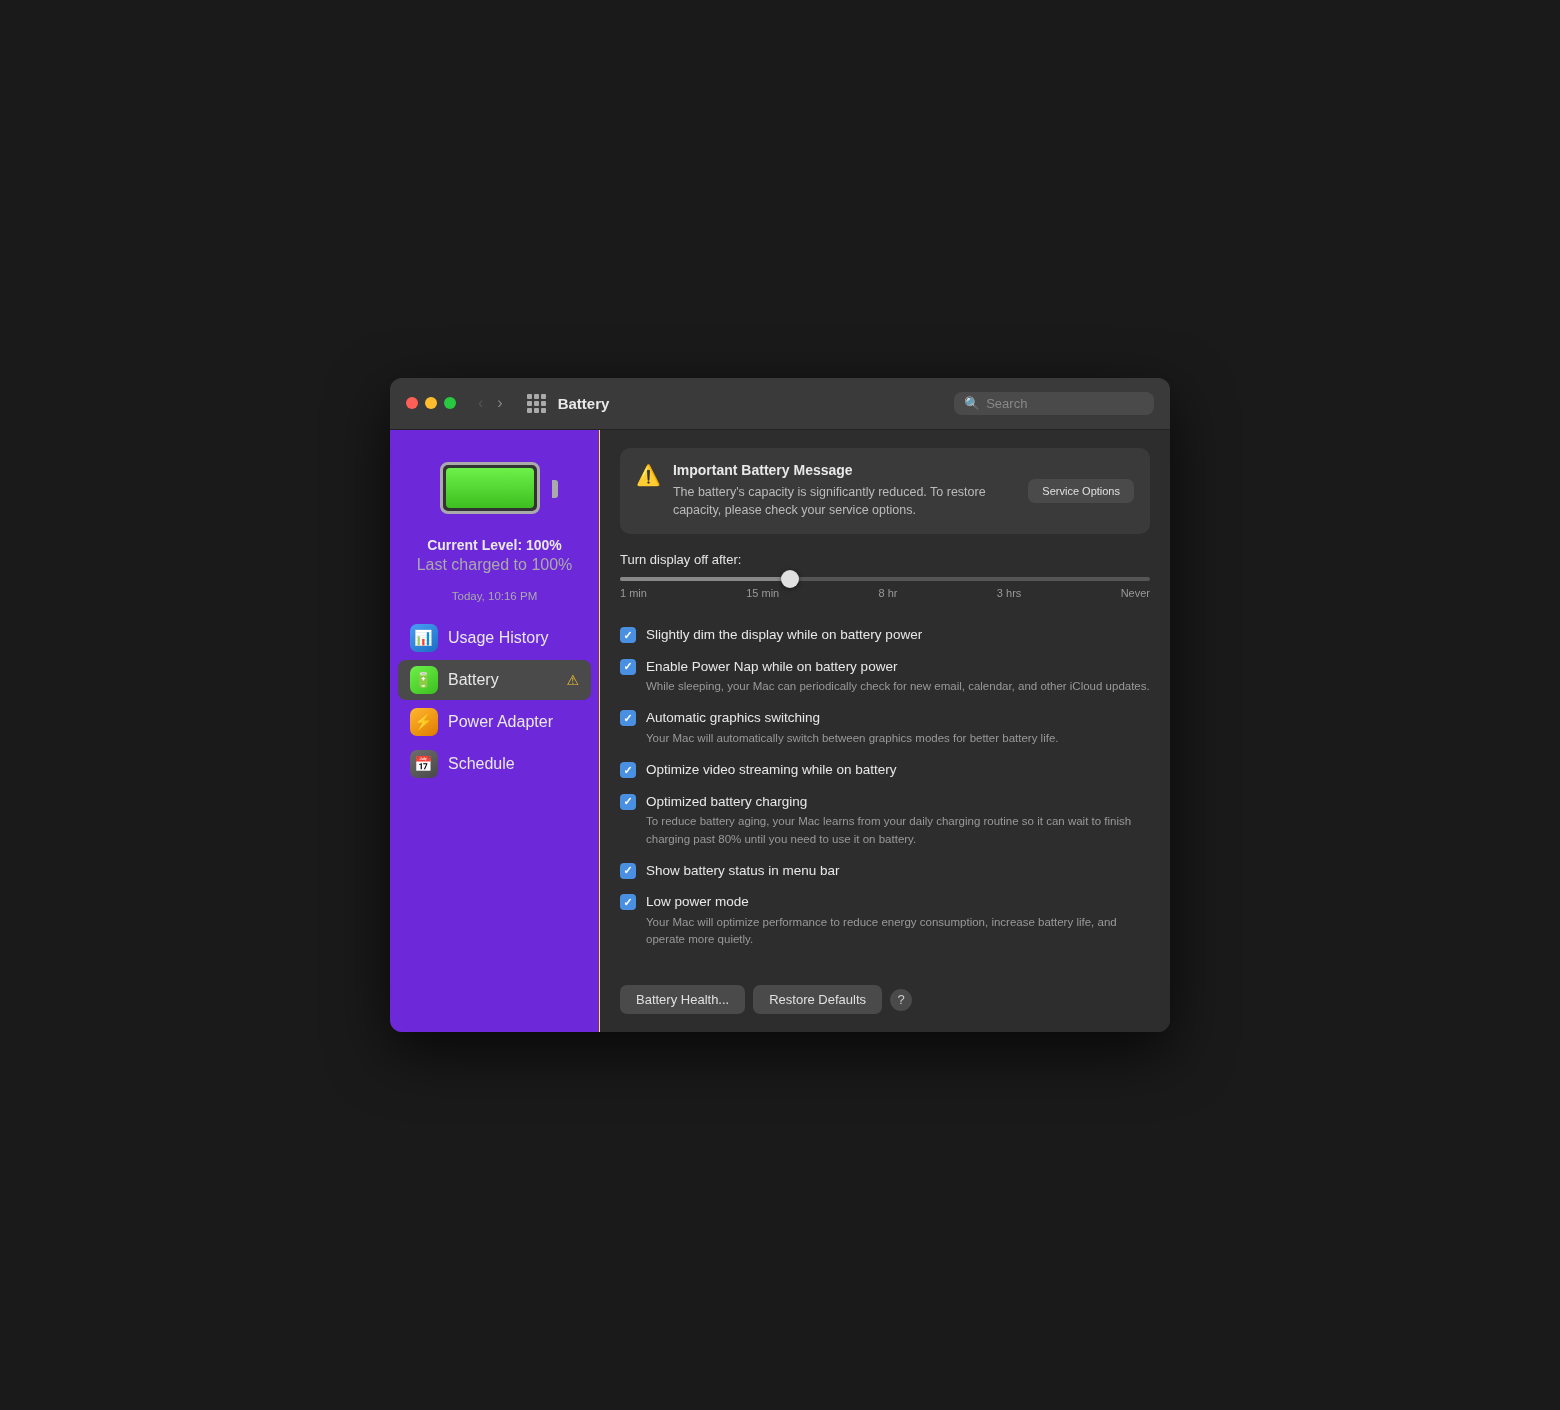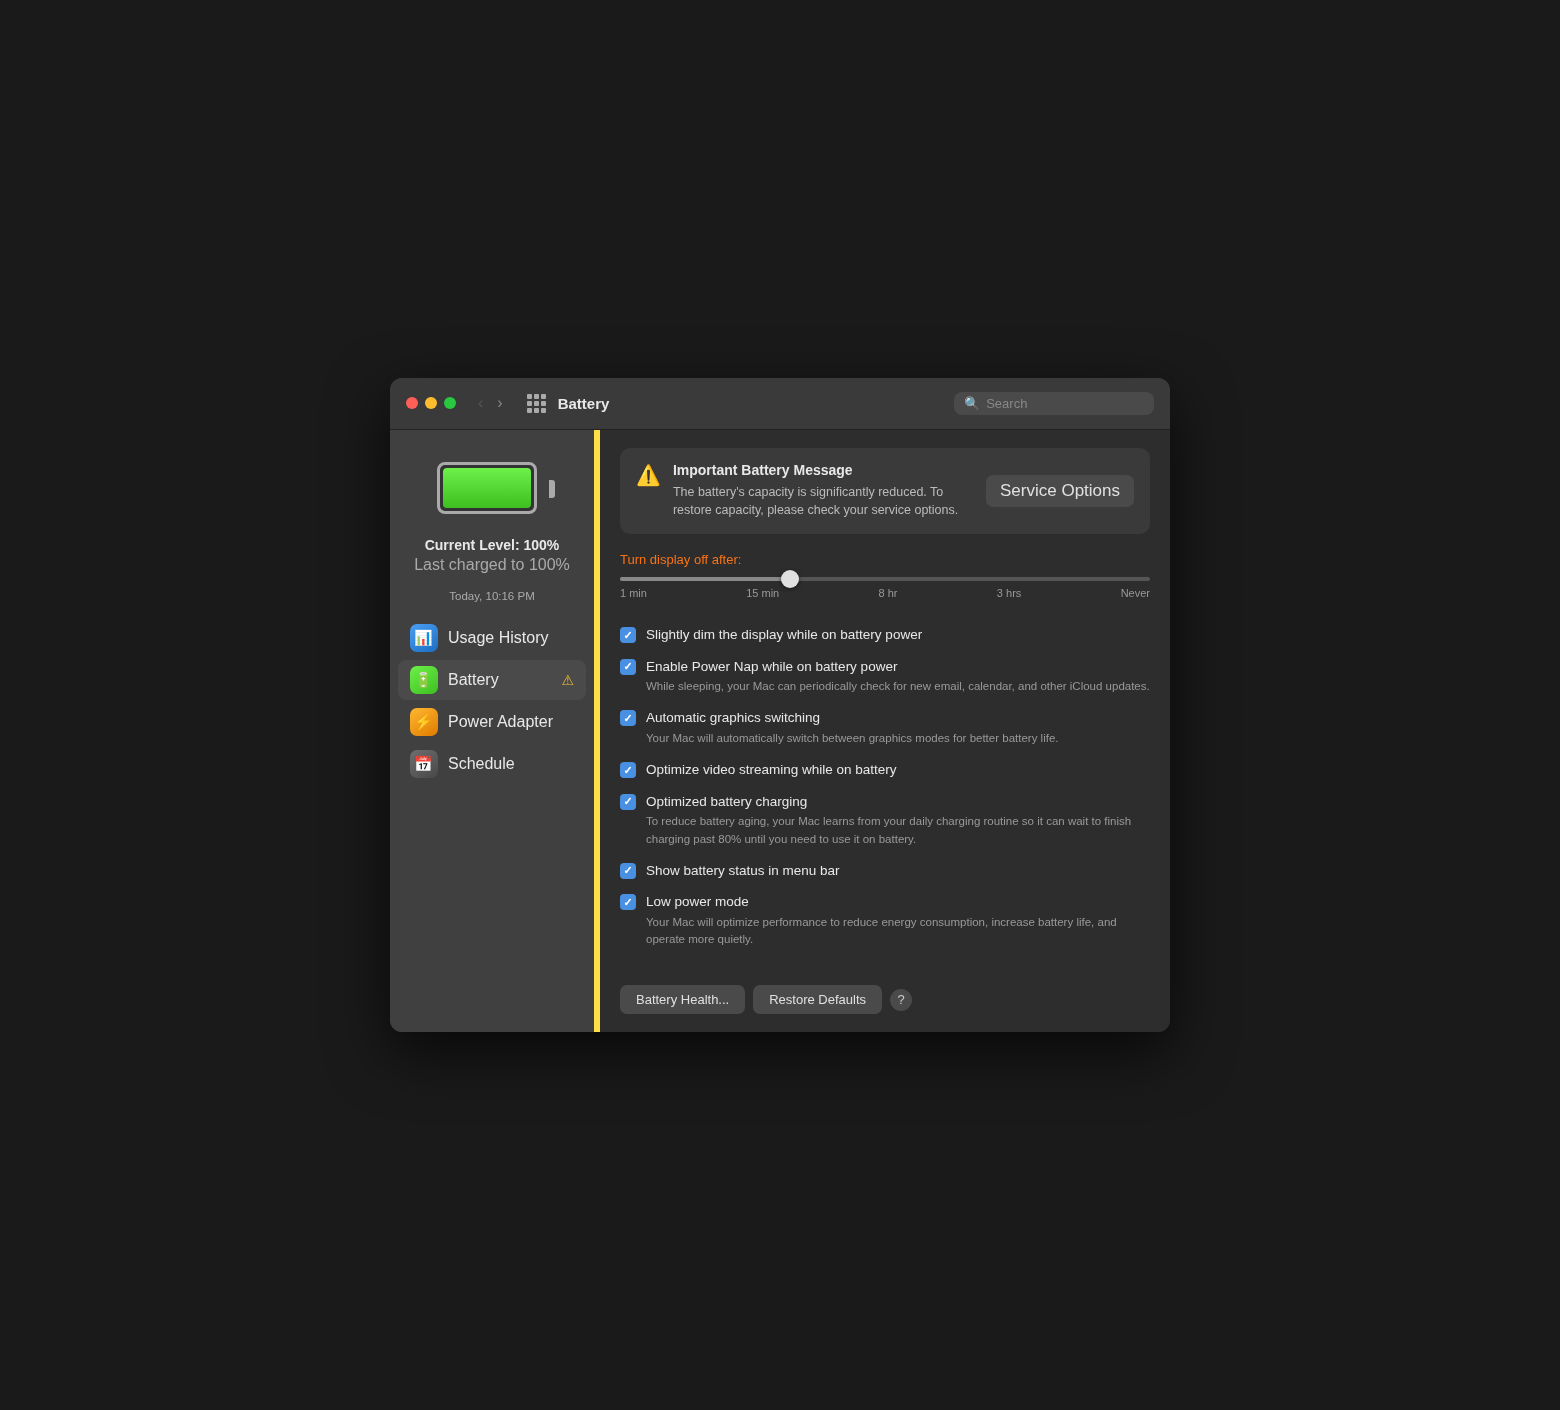--- a/index.html
+++ b/index.html
@@ -94,26 +94,26 @@
     }
     .search-input::placeholder { color: #888; }
 
     .content {
       display: flex;
       height: calc(100% - 52px);
     }
 
     .sidebar {
       width: 210px;
-      background: #404040;
+      background: #6d28d9;
       padding: 16px 0;
       display: flex;
       flex-direction: column;
       align-items: center;
-      border-right: 6px solid #fde047;
+      border-right: 1px solid #fde047;
     }
 
     .battery-icon-container {
       margin: 16px 0 12px 0;
     }
     .battery-graphic {
       position: relative;
       width: 110px;
       height: 55px;
     }
@@ -238,30 +238,30 @@
     .alert-text {
       font-size: 12.5px;
       color: #bbb;
       line-height: 1.5;
     }
     .service-btn {
       background: #4a4a4a;
       border: none;
       border-radius: 7px;
       color: #e0e0e0;
-      font-size: 17px;
+      font-size: 11px;
       padding: 6px 14px;
       cursor: pointer;
       white-space: nowrap;
       align-self: center;
     }
 
     .section-label {
       font-size: 13px;
-      color: #f97316;
+      color: #e5e5e5;
       margin-bottom: 10px;
     }
 
     .slider-container {
       margin-bottom: 20px;
     }
     .slider-track {
       position: relative;
       height: 4px;
       background: #555;

